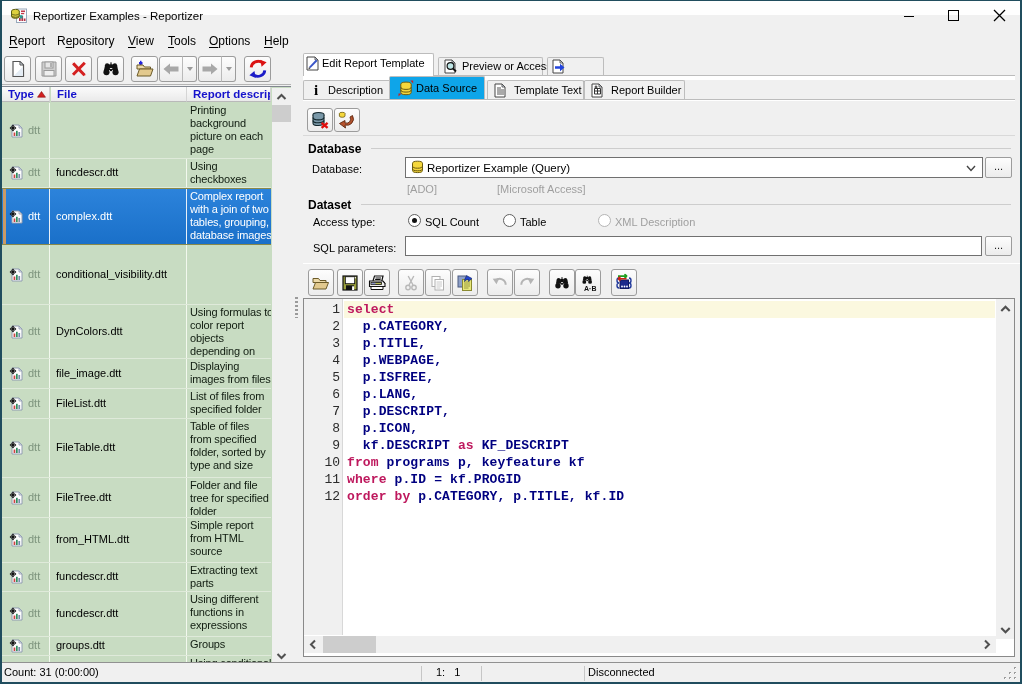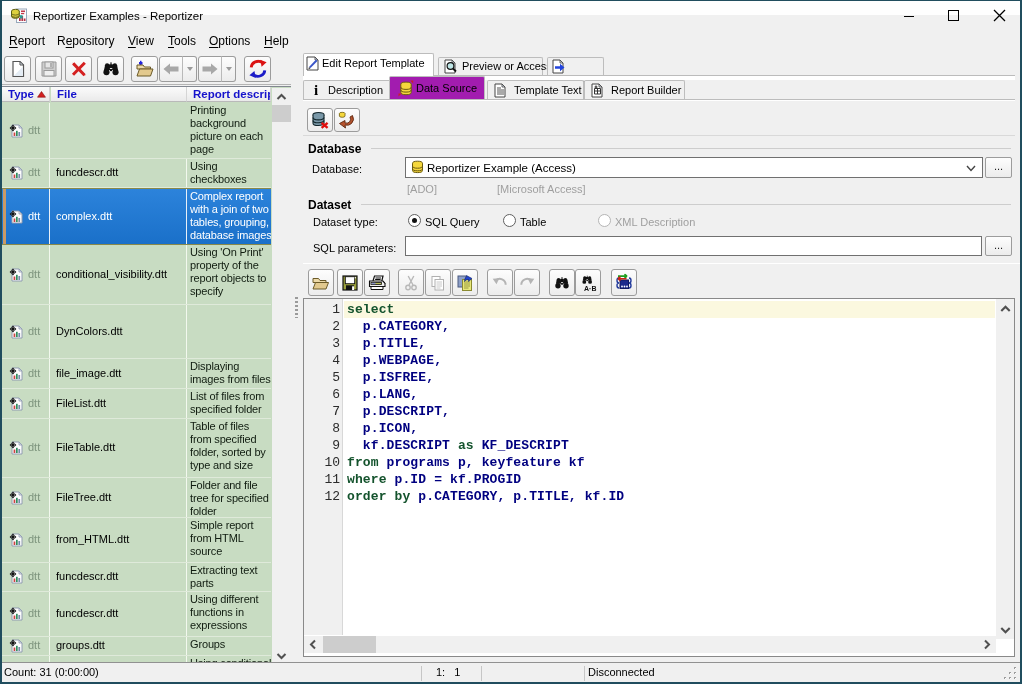--- a/index.html
+++ b/index.html
@@ -41,21 +41,21 @@
 
 #gsb { position:absolute; left:270px; top:1px; width:19px; height:576px; background:#f0f0f0; }
 #gsb .thumb { position:absolute; left:0; top:17px; width:19px; height:17px; background:#cdcdcd; }
 .sbarr { position:absolute; width:19px; height:17px; }
 
 #split { position:absolute; left:290px; top:50px; width:12px; height:613px; background:#f0f0f0; }
 
 #right { position:absolute; left:302px; top:50px; width:717px; height:613px; background:#f0f0f0; }
 
 .tab { position:absolute; background:#f0f0f0; border:1px solid #bdbdbd; border-bottom:none; border-radius:2px 2px 0 0; font-size:11px; color:#000; white-space:nowrap; }
-.tab.active { background:#a21caf; }
+.tab.active { background:#0ea5e9; }
 .tab .ticon { position:absolute; }
 
 .glabel { position:absolute; font-weight:bold; font-size:12px; color:#000; }
 .gline { position:absolute; height:1px; background:#cdcdcd; }
 .flabel { position:absolute; font-size:11px; color:#000; }
 .graytxt { color:#9f9f9f; }
 
 #combo { position:absolute; left:102px; top:106px; width:578px; height:21px; background:#fff; border:1px solid #707070; }
 .dots { position:absolute; width:27px; height:21px; background:linear-gradient(#fdfdfd,#ececec); border:1px solid #9c9c9c; border-radius:2px; text-align:center; font-size:11px; line-height:17px; color:#222; }
 
@@ -66,21 +66,21 @@
 
 #sqltb { position:absolute; left:0px; top:212px; width:717px; height:35px; background:#f0f0f0; border-top:1px solid #fff; }
 .stbtn { position:absolute; top:5px; width:26px; height:27px; background:linear-gradient(#fdfdfd,#ececec); border:1px solid #9c9c9c; border-radius:3px; }
 .stbtn svg { position:absolute; left:50%; top:50%; transform:translate(-50%,-50%); }
 
 #editor { position:absolute; left:0px; top:247px; width:712px; height:359px; background:#fff; border:1px solid #898989; }
 #gutter { position:absolute; left:0; top:0; width:39px; height:336px; background:#f0f0f0; border-right:1px solid #d8d8d8; }
 #lnums { position:absolute; left:0; top:2px; width:36px; font-family:"Liberation Mono", monospace; font-size:13px; line-height:17px; text-align:right; color:#2b2b2b; }
 #code { position:absolute; left:43px; top:2px; font-family:"Liberation Mono", monospace; font-size:13px; font-weight:bold; line-height:17px; white-space:pre; color:#000080; letter-spacing:0.12px; }
 #curline { position:absolute; left:40px; top:2px; right:19px; height:17px; background:#fbf8df; }
-.kw { color:#14532d; }
+.kw { color:#be185d; }
 #evsb { position:absolute; right:0; top:0; width:18px; height:340px; background:#f0f0f0; }
 #ehsb { position:absolute; left:0; bottom:3px; height:17px; left:0; width:692px; background:#f0f0f0; }
 #ehsb .thumb { position:absolute; left:19px; top:0; width:53px; height:17px; background:#cdcdcd; }
 
 #status { position:absolute; left:1px; top:661px; width:1019px; height:21px; background:#f0f0f0; border-top:1px solid #919191; font-size:11px; color:#000; }
 #status .sep { position:absolute; top:3px; width:1px; height:15px; background:#c6c6c6; }
 .chev { stroke:#505050; stroke-width:2; fill:none; }
 </style>
 </head>
 <body>
@@ -260,39 +260,39 @@
             <rect x="8" y="7.8" width="1.7" height="5.2" fill="#2e8e5e"></rect>
             <rect x="10.4" y="9" width="1.7" height="4" fill="#7788aa"></rect>
             <path d="M3.5 3.5 L6.5 6.5 M6.5 3.5 L3.5 6.5" stroke="#111" stroke-width="1.6"></path>
             <path d="M5 1.6 l1.4 1.6 -2.8 0 z M5 8.4 l1.4 -1.6 -2.8 0 z M1.6 5 l1.6 -1.4 0 2.8 z M8.4 5 l-1.6 -1.4 0 2.8 z" fill="#111"></path>
           </svg>
           <span class="dtt">dtt</span>
         </div>
       <div class="gcell c2">
           <span class="fname">conditional_visibility.dtt</span>
         </div>
-      <div class="gcell c3">
-          <span class="desc">Using 'On Print'<br>property of the<br>report objects to<br>specify</span>
-        </div>
       </div>
       <div class="grow" style="top:218px;height:54px">
       <div class="gcell c1">
           <svg class="ricon" viewBox="0 0 16 16" width="16" height="16">
             <path d="M4 2 h7 l3 3 v9 h-10 z" fill="#fdfdfd" stroke="#8f9bb0" stroke-width="1"></path>
             <path d="M11 2 l3 3 h-3 z" fill="#dfe6ef" stroke="#8f9bb0" stroke-width="0.8"></path>
             <rect x="5.6" y="9.5" width="1.7" height="3.5" fill="#cc4444"></rect>
             <rect x="8" y="7.8" width="1.7" height="5.2" fill="#2e8e5e"></rect>
             <rect x="10.4" y="9" width="1.7" height="4" fill="#7788aa"></rect>
             <path d="M3.5 3.5 L6.5 6.5 M6.5 3.5 L3.5 6.5" stroke="#111" stroke-width="1.6"></path>
             <path d="M5 1.6 l1.4 1.6 -2.8 0 z M5 8.4 l1.4 -1.6 -2.8 0 z M1.6 5 l1.6 -1.4 0 2.8 z M8.4 5 l-1.6 -1.4 0 2.8 z" fill="#111"></path>
           </svg>
           <span class="dtt">dtt</span>
         </div>
       <div class="gcell c2">
           <span class="fname">DynColors.dtt</span>
+        </div>
+      <div class="gcell c3">
+          <span class="desc">Using formulas to<br>color report<br>objects<br>depending on</span>
         </div>
       </div>
       <div class="grow" style="top:272px;height:30px">
       <div class="gcell c1">
           <svg class="ricon" viewBox="0 0 16 16" width="16" height="16">
             <path d="M4 2 h7 l3 3 v9 h-10 z" fill="#fdfdfd" stroke="#8f9bb0" stroke-width="1"></path>
             <path d="M11 2 l3 3 h-3 z" fill="#dfe6ef" stroke="#8f9bb0" stroke-width="0.8"></path>
             <rect x="5.6" y="9.5" width="1.7" height="3.5" fill="#cc4444"></rect>
             <rect x="8" y="7.8" width="1.7" height="5.2" fill="#2e8e5e"></rect>
             <rect x="10.4" y="9" width="1.7" height="4" fill="#7788aa"></rect>
@@ -555,34 +555,34 @@
 
     <span class="glabel" style="left:5px;top:91px">Database</span>
     <div class="gline" style="left:68px;top:97px;width:640px"></div>
     <span class="flabel" style="left:9px;top:112px">Database:</span>
     <div id="combo">
       <svg style="position:absolute;left:4px;top:2px" width="15" height="15" viewBox="0 0 15 15">
           <ellipse cx="7.5" cy="3.4" rx="5" ry="2.2" fill="#f5d73c" stroke="#6b5b10"></ellipse>
           <path d="M2.5 3.4 v7 a5 2.2 0 0 0 10 0 v-7" fill="#f5d73c" stroke="#6b5b10"></path>
           <path d="M2.5 6 a5 2.2 0 0 0 10 0 M2.5 8.6 a5 2.2 0 0 0 10 0" fill="none" stroke="#6b5b10"></path>
         </svg>
-      <span style="position:absolute;left:21px;top:4px;font-size:11.5px">Reportizer Example (Access)</span>
+      <span style="position:absolute;left:21px;top:4px;font-size:11.5px">Reportizer Example (Query)</span>
       <svg style="position:absolute;right:6px;top:7px" width="10" height="7" viewBox="0 0 10 7">
           <path d="M1 1 L5 5.5 L9 1" stroke="#444" stroke-width="1.4" fill="none"></path>
         </svg>
     </div>
     <div class="dots" style="left:682px;top:106px">...</div>
     <span class="flabel graytxt" style="left:104px;top:132px">[ADO]</span>
     <span class="flabel graytxt" style="left:194px;top:132px">[Microsoft Access]</span>
 
     <span class="glabel" style="left:5px;top:147px">Dataset</span>
     <div class="gline" style="left:58px;top:153px;width:650px"></div>
-    <span class="flabel" style="left:10px;top:165px">Dataset type:</span>
+    <span class="flabel" style="left:10px;top:165px">Access type:</span>
     <div class="radio on" style="left:105px;top:163px"></div>
-    <span class="flabel" style="left:122px;top:165px">SQL Query</span>
+    <span class="flabel" style="left:122px;top:165px">SQL Count</span>
     <div class="radio" style="left:200px;top:163px"></div>
     <span class="flabel" style="left:217px;top:165px">Table</span>
     <div class="radio dis" style="left:295px;top:163px"></div>
     <span class="flabel graytxt" style="left:312px;top:165px">XML Description</span>
     <span class="flabel" style="left:10px;top:191px">SQL parameters:</span>
     <div id="sqlparams"></div>
     <div class="dots" style="left:682px;top:185px;height:20px">...</div>
 
     <div id="sqltb">
         <div class="stbtn" style="left:5px">

